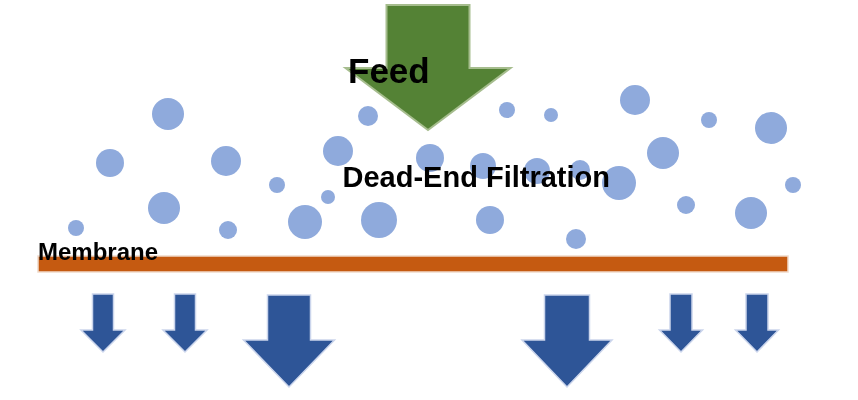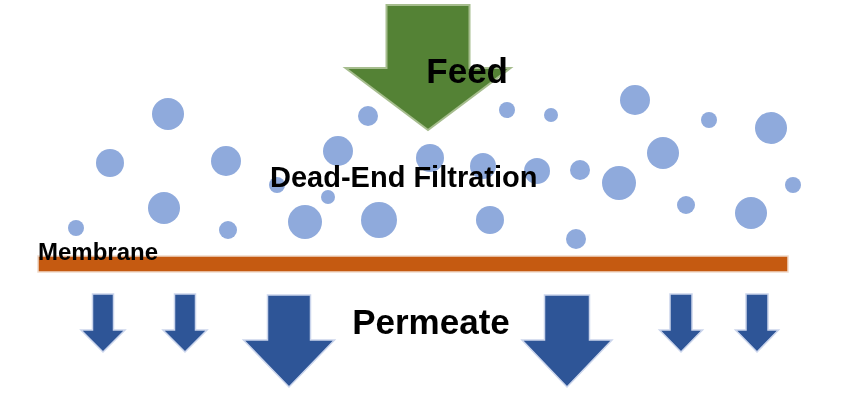--- a/index.html
+++ b/index.html
@@ -20,26 +20,26 @@
   }
   .label {
     position: absolute;
     font-weight: 700;
     color: #000000;
     white-space: nowrap;
     line-height: 1.1;
   }
   .label-feed {
     left: 348px; top: 52px; width: 160px;
-    text-align: right;
+    text-align: left;
     font-size: 35px;
   }
   .label-process {
     left: 270px; top: 162px; width: 340px;
-    text-align: left;
+    text-align: right;
     font-size: 29px;
   }
   .label-membrane {
     left: 38px; top: 239px;
     font-size: 24px;
   }
   .label-permeate {
     left: 341px; top: 303px; width: 180px;
     text-align: center;
     font-size: 35px;
@@ -87,14 +87,13 @@
       <circle cx="228" cy="230" r="9" fill="#8FAADC"></circle>
       <circle cx="576" cy="239" r="10" fill="#8FAADC"></circle>
     </svg>
 
   <div class="label label-feed">Feed</div>
 
   <div class="label label-process">Dead-End Filtration</div>
 
   <div class="label label-membrane">Membrane</div>
 
-  <div class="label label-permeate">Permeate</div>
 </div>
 
 </body></html>

